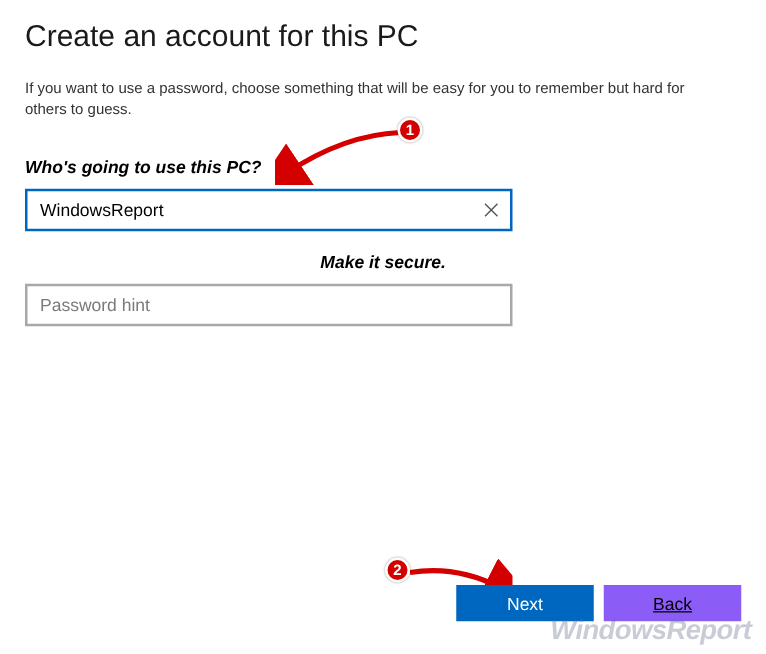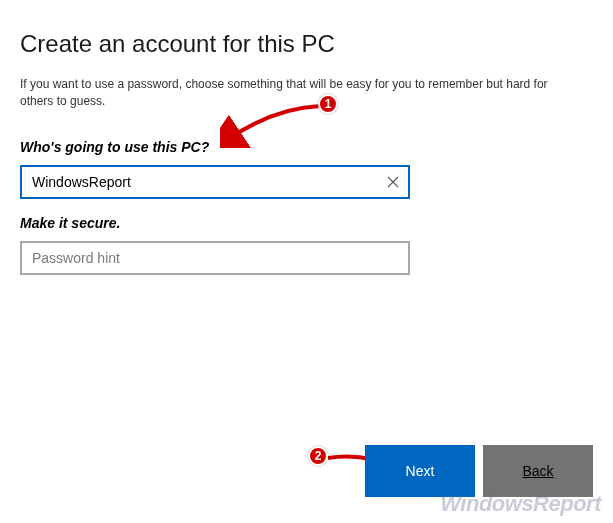--- a/index.html
+++ b/index.html
@@ -7,21 +7,21 @@
       margin: 0;
       padding: 0;
       font-family: "Segoe UI", Arial, sans-serif;
       background: #ffffff;
       width: 613px;
       height: 523px;
       position: relative;
       overflow: hidden;
     }
     .container {
-      padding: 30px 20px 20px 20px;
+      padding: 16px 20px 20px 20px;
     }
     .page-title {
       font-size: 24px;
       font-weight: 400;
       color: #1a1a1a;
       margin: 0 0 18px 0;
     }
     .description {
       font-size: 12px;
       color: #333;
@@ -77,42 +77,42 @@
       cursor: pointer;
       display: flex;
       align-items: center;
       justify-content: center;
       padding: 0;
     }
     .clear-x {
       stroke: #555;
       stroke-width: 1.1;
     }
-    .section-spacer { margin-top: 4px; }
+    .section-spacer { margin-top: 4px; text-align: center; }
     .footer {
       position: absolute;
       bottom: 26px;
       right: 20px;
       display: flex;
       gap: 8px;
     }
     .btn {
       width: 110px;
-      height: 52px;
+      height: 29px;
       border: none;
       font-size: 14px;
       font-family: inherit;
       cursor: pointer;
     }
     .btn-primary {
       background: #0067c0;
       color: #fff;
     }
     .btn-secondary {
-      background: #737373;
+      background: #8b5cf6;
       color: #000;
       text-decoration: underline;
     }
     
     .marker {
       position: absolute;
       pointer-events: none;
     }
     .marker-badge {
       width: 20px;

